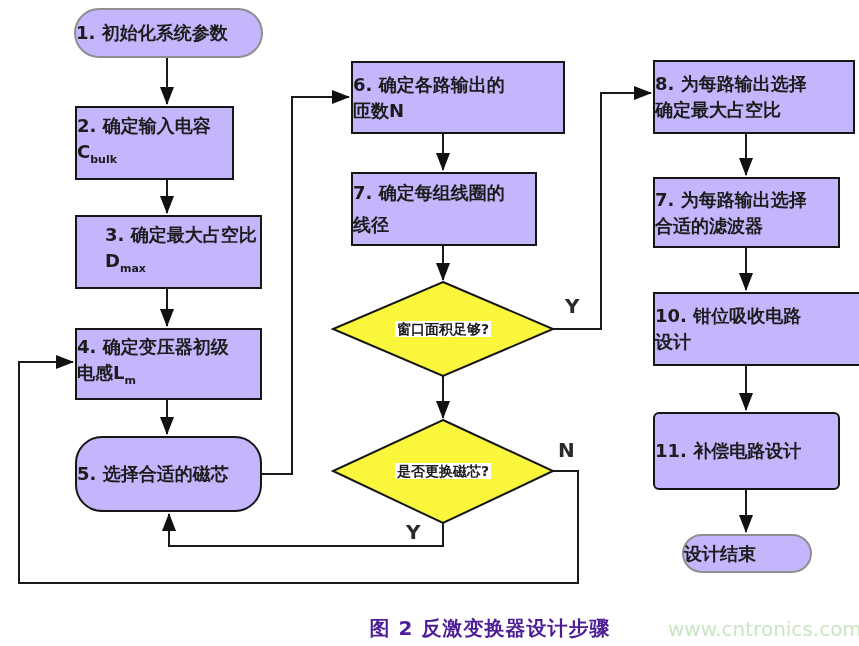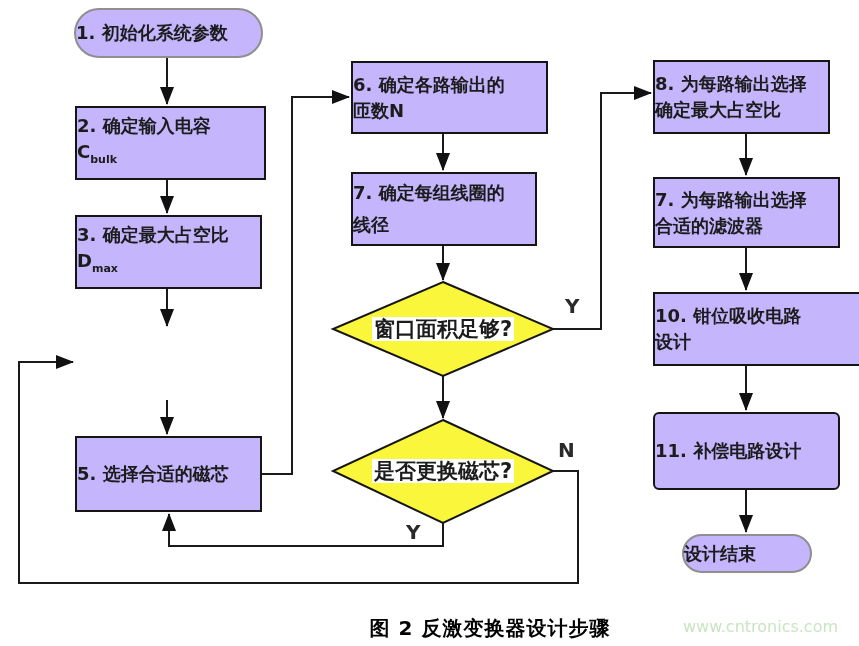--- a/index.html
+++ b/index.html
@@ -18,36 +18,36 @@
   .wire{fill:none;stroke:var(--wire);stroke-width:2px;}
   .node{
     position:absolute;display:flex;flex-direction:column;
     align-items:flex-start;justify-content:center;
     border:2px solid #151515;background:#c4b5fd;
     font-weight:700;font-size:18px;line-height:26px;text-align:center;
     box-sizing:border-box;
   }
   .stadium{border-radius:26px;border-color:var(--stadium_border);}
   .dtext{
-    position:absolute;text-align:center;font-weight:700;font-size:21px;
+    position:absolute;text-align:center;font-weight:700;font-size:14px;
     line-height:22px;
   }
   .dtext span{background:#ffffff;padding:0 2px;}
   .blabel{
     position:absolute;font-weight:700;font-size:20px;color:#2a2a2a;
     font-family:"DejaVu Sans","Liberation Sans",sans-serif;
   }
   sub{font-size:11px;font-weight:700;}
   .caption{
     position:absolute;left:260px;top:615px;width:460px;text-align:center;
-    font-weight:700;font-size:20px;color:#000000;letter-spacing:1px;
+    font-weight:700;font-size:20px;color:#4c1d95;letter-spacing:1px;
   }
   .watermark{
     position:absolute;left:668px;top:617px;width:185px;text-align:center;
-    font-size:16px;color:var(--watermark);font-weight:400;
+    font-size:20px;color:var(--watermark);font-weight:400;
   }
 </style>
 </head>
 <body>
 
 <div class="stage">
 
   <svg class="wires" width="859" height="646">
     <defs>
       <marker id="ah" markerUnits="userSpaceOnUse" markerWidth="20" markerHeight="16" refX="17" refY="7" orient="auto">
@@ -78,54 +78,58 @@
     <polyline class="wire" points="746,490 746,532" marker-end="url(#ah)"></polyline>
 
     <polygon points="443,282 553,329 443,376 333,329" stroke="#151515" stroke-width="2" fill="#FAF63C"></polygon>
     <polygon points="443,420 553,471 443,523 333,471" stroke="#151515" stroke-width="2" fill="#FAF63C"></polygon>
   </svg>
 
   <div class="node stadium" style="left:74px;top:8px;width:189px;height:50px;">
     <div>1. 初始化系统参数</div>
   </div>
 
-  <div class="node" style="left:75px;top:106px;width:191px;height:74px;">
+  <div class="node" style="left:75px;top:106px;width:159px;height:74px;">
     <div>2. 确定输入电容</div>
     <div><span>C</span><sub>bulk</sub></div>
   </div>
 
-  <div class="node" style="left:75px;top:215px;width:187px;height:74px;">
+  <div class="node" style="left:75px;top:215px;width:187px;height:74px;padding-left:28px;">
     <div>3. 确定最大占空比</div>
     <div><span>D</span><sub>max</sub></div>
   </div>
 
+  <div class="node" style="left:75px;top:328px;width:187px;height:72px;">
+    <div>4. 确定变压器初级</div>
+    <div><span>电感L</span><sub>m</sub></div>
+  </div>
 
-  <div class="node" style="left:75px;top:436px;width:187px;height:76px;">
+  <div class="node" style="left:75px;top:436px;width:187px;height:76px;border-radius:27px;">
     <div>5. 选择合适的磁芯</div>
   </div>
 
-  <div class="node" style="left:351px;top:61px;width:197px;height:73px;">
+  <div class="node" style="left:351px;top:61px;width:214px;height:73px;">
     <div>6. 确定各路输出的</div>
     <div>匝数N</div>
   </div>
 
   <div class="node" style="left:351px;top:172px;width:186px;height:74px;gap:6px;">
     <div>7. 确定每组线圈的</div>
     <div>线径</div>
   </div>
 
   <div class="dtext" style="left:353px;top:318px;width:180px;">
     <span>窗口面积足够?</span>
   </div>
 
   <div class="dtext" style="left:353px;top:460px;width:180px;">
     <span>是否更换磁芯?</span>
   </div>
 
-  <div class="node" style="left:653px;top:60px;width:177px;height:74px;">
+  <div class="node" style="left:653px;top:60px;width:202px;height:74px;">
     <div>8. 为每路输出选择</div>
     <div>确定最大占空比</div>
   </div>
 
   <div class="node" style="left:653px;top:177px;width:187px;height:71px;">
     <div>7. 为每路输出选择</div>
     <div>合适的滤波器</div>
   </div>
 
   <div class="node" style="left:653px;top:292px;width:217px;height:74px;">

